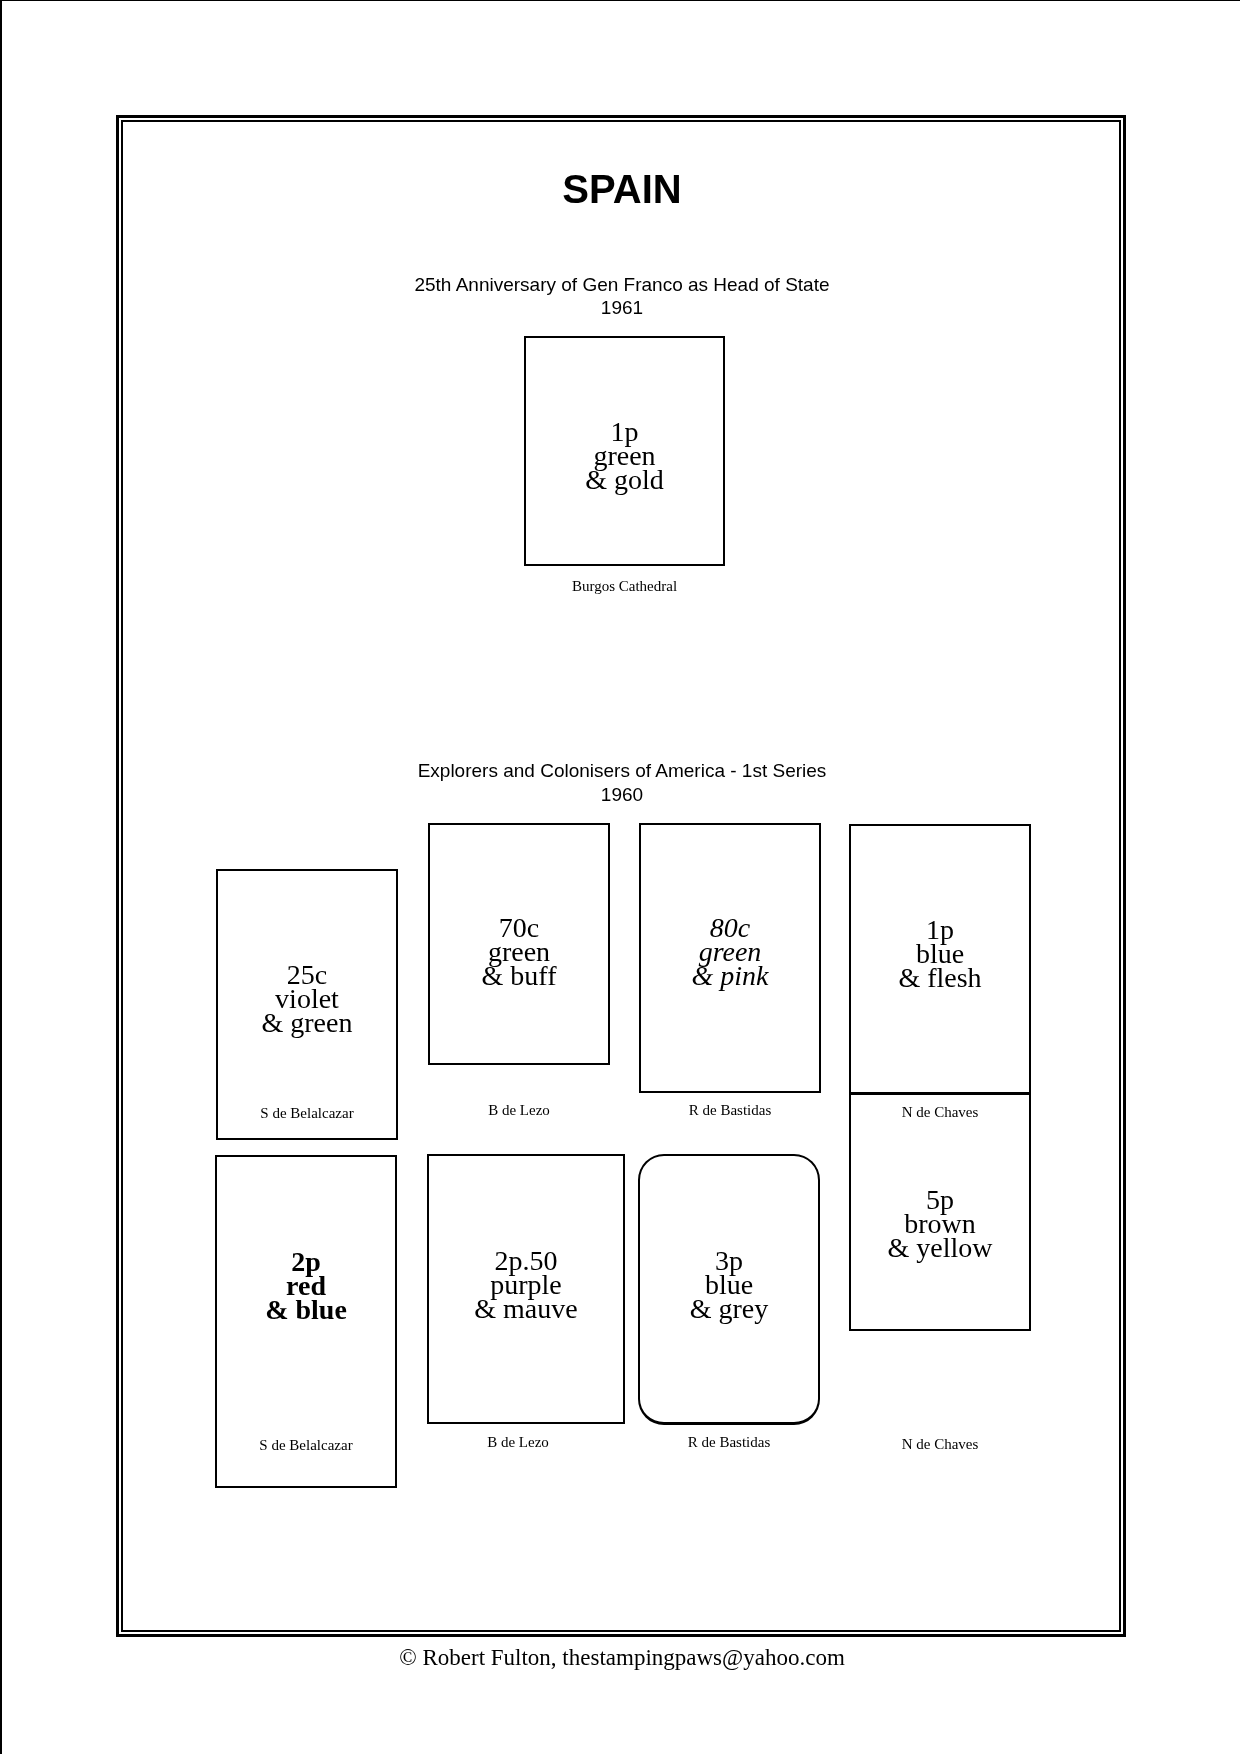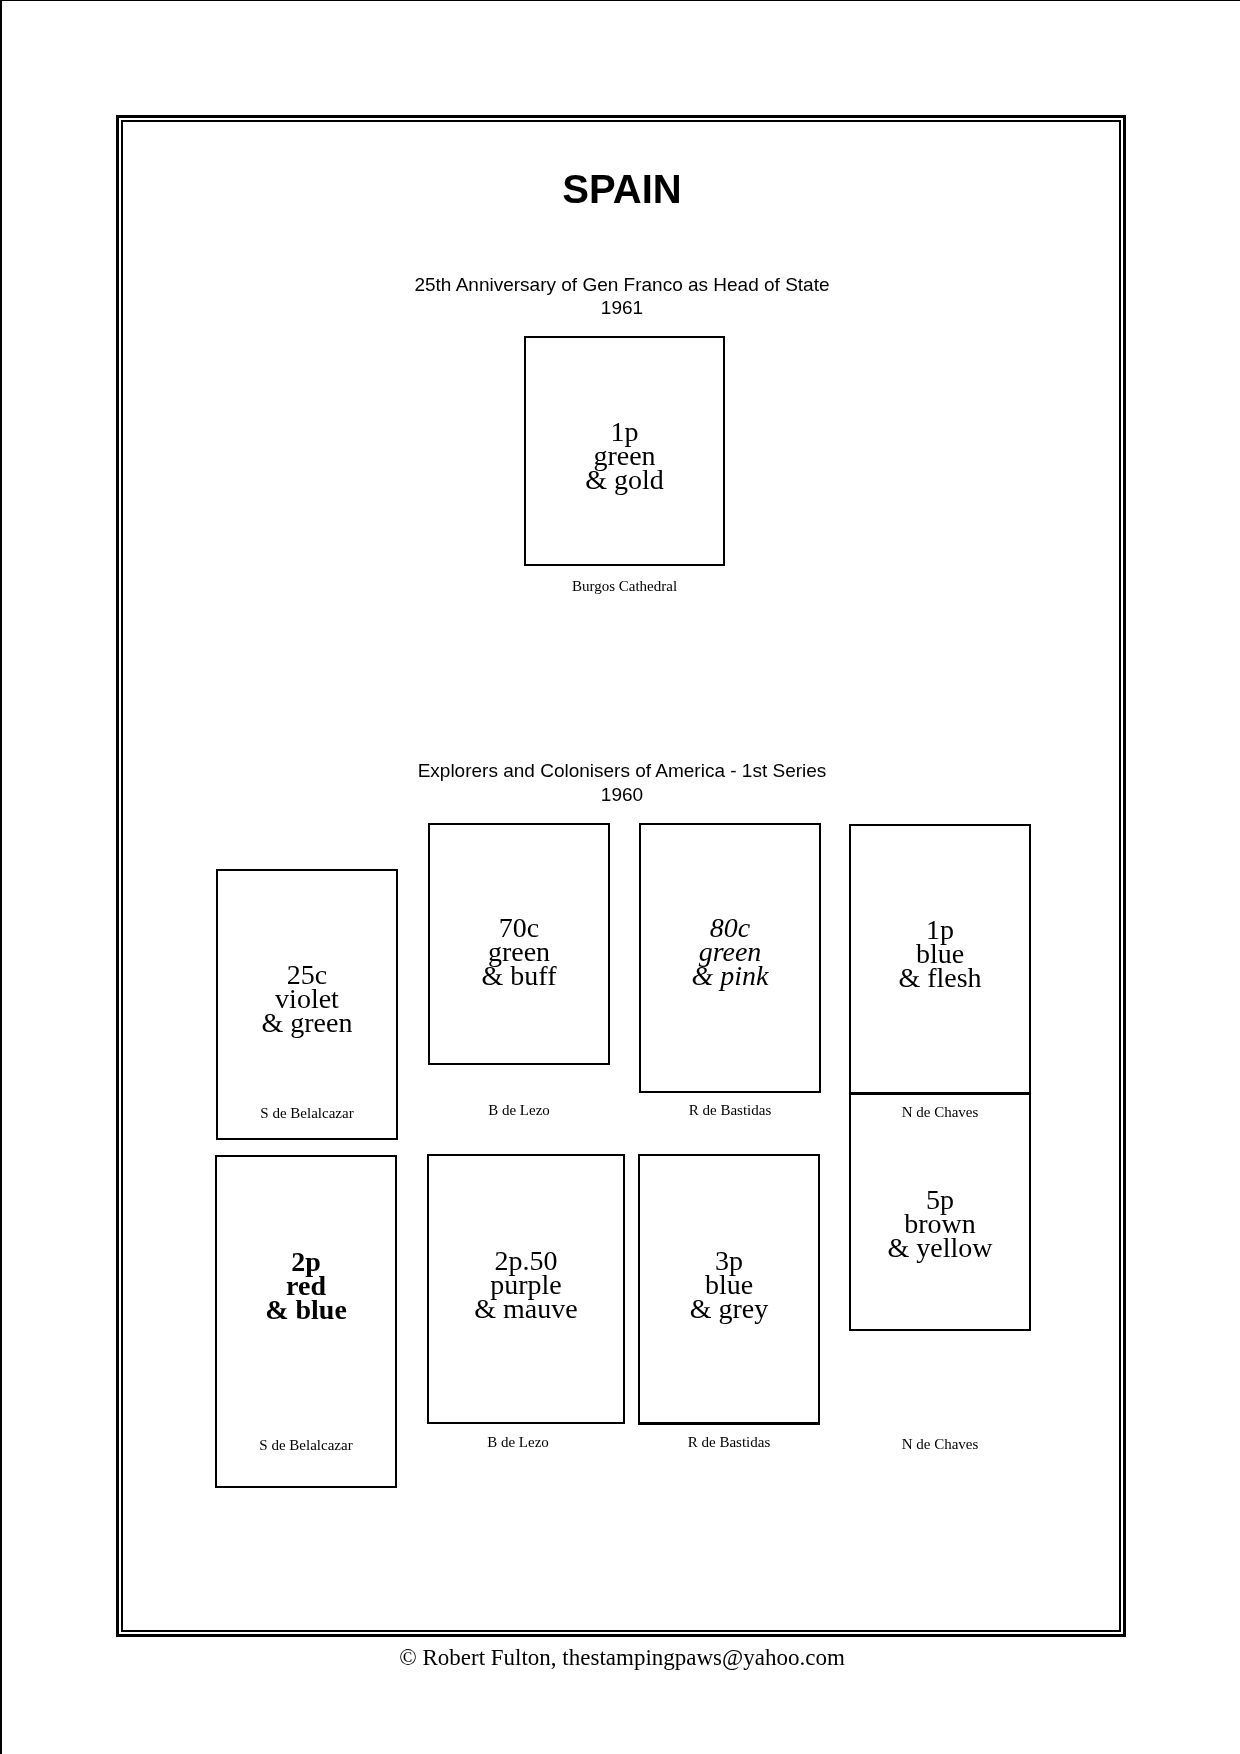--- a/index.html
+++ b/index.html
@@ -111,21 +111,21 @@
 
 <div class="stamp-box" style="left:425px; top:1153px; width:198px; height:270px;">
   <div class="stamp-text serif" style="top:93px;">
     <span>2p.50</span>
     <span>purple</span>
     <span>&amp; mauve</span>
   </div>
 </div>
 <div class="caption serif" style="left:425px; width:182px; top:1432px;">B de Lezo</div>
 
-<div class="stamp-box" style="left:636px; top:1153px; width:182px; height:271px; border-bottom-width:3px;">
+<div class="stamp-box" style="left:636px; top:1153px; width:182px; height:271px; border-bottom-width:3px;border-radius:26px;">
   <div class="stamp-text serif" style="top:93px;">
     <span>3p</span>
     <span>blue</span>
     <span>&amp; grey</span>
   </div>
 </div>
 <div class="caption serif" style="left:636px; width:182px; top:1432px;">R de Bastidas</div>
 
 <div class="stamp-box" style="left:847px; top:1092px; width:182px; height:238px;">
   <div class="stamp-text serif" style="top:93px;">

